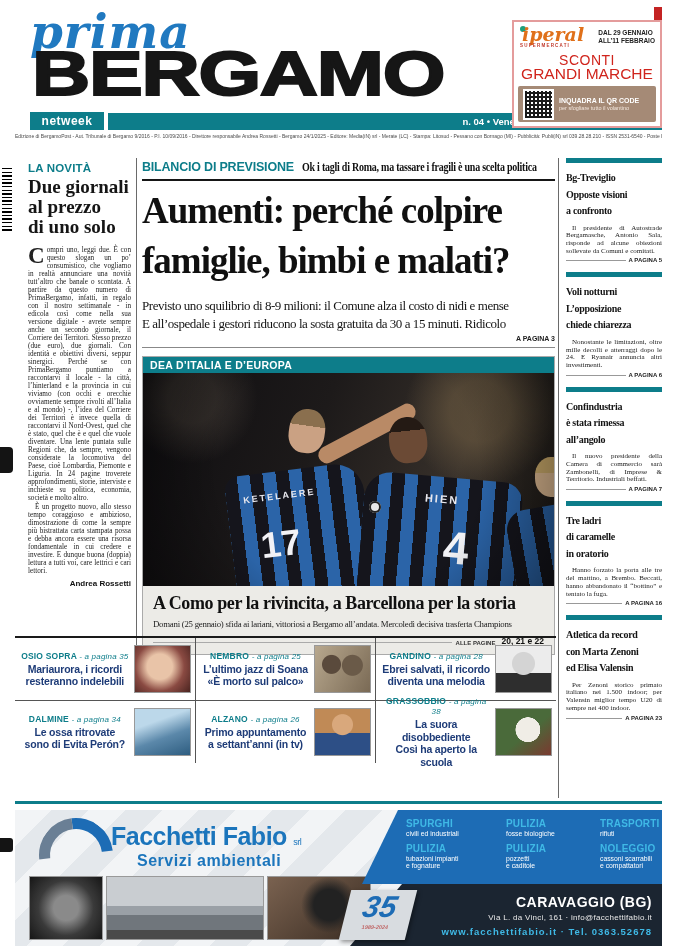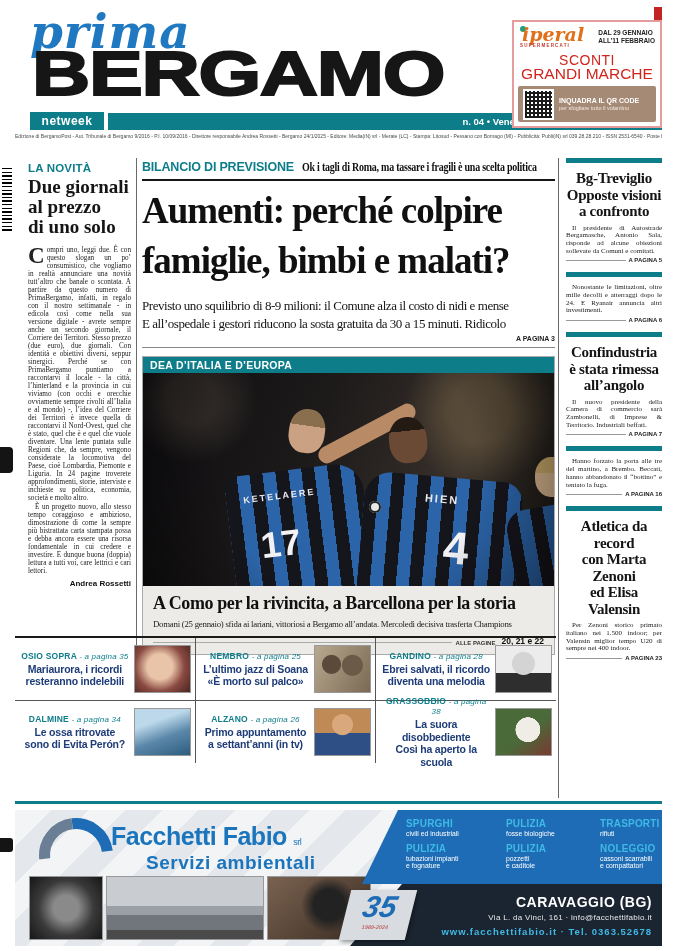--- a/index.html
+++ b/index.html
@@ -107,22 +107,22 @@
   .cap-deck{font-family:"Liberation Serif",serif;font-size:8.8px;letter-spacing:-.25px;margin-top:5px;white-space:nowrap;color:#222;}
   .cap-pages{display:flex;align-items:flex-end;gap:4px;margin-top:7px;}
   .cap-pages .rule{flex:1;border-top:1px solid #aaa;margin-bottom:3px;}
   .cap-pages-label{font-size:6px;font-weight:bold;color:#333;}
   .cap-pages-nums{font-size:8.5px;font-weight:900;color:#111;margin-left:2px;}
 
   
   .sidebar{left:566px;top:158px;width:96px;}
   .sb-rule{height:5px;background:#0d7d8a;margin-bottom:7px;}
   .sb-item{margin-bottom:9px;}
-  .sb-title{font-family:"Liberation Serif",serif;font-weight:bold;font-size:15px;line-height:16.5px;
-            letter-spacing:-.3px;color:#141414;text-align:center;}
+  .sb-title{font-family:"Liberation Serif",serif;font-weight:bold;font-size:10px;line-height:16.5px;
+            letter-spacing:-.3px;color:#141414;}
   .sb-body{font-family:"Liberation Serif",serif;font-size:7px;line-height:7.7px;text-align:justify;
            margin-top:5px;color:#222;text-indent:6px;}
   .sb-pageline{display:flex;align-items:flex-end;gap:3px;margin-top:2px;}
   .sb-pageline .rule{flex:1;border-top:1px solid #999;margin-bottom:2px;}
   .sb-page{font-size:6px;font-weight:bold;color:#222;}
 
   
   .briefs{left:15px;top:636px;width:541px;border-top:2px solid #1a1a1a;}
   .briefs-row{display:flex;height:62px;}
   .briefs-row + .briefs-row{border-top:1px solid #555;}
@@ -147,21 +147,21 @@
   .teal-line{left:15px;top:801px;width:647px;height:3px;background:#0d7d8a;}
 
   
   .ad-bottom{left:15px;top:810px;width:647px;height:136px;overflow:hidden;
              background:repeating-linear-gradient(135deg,#f2f4f6 0 26px,#e4e8ec 26px 52px);}
   .fb-logo{position:absolute;left:18px;top:6px;width:330px;height:58px;}
   .swoosh{position:absolute;left:6px;top:2px;width:52px;height:52px;border:11px solid transparent;
           border-top-color:#1d6cb5;border-left-color:#6a7f95;border-radius:50%;transform:rotate(38deg);}
   .fb-name{position:absolute;left:78px;top:6px;font-size:25px;color:#1b75bc;font-weight:bold;letter-spacing:-.5px;}
   .fb-srl{font-size:9px;font-weight:normal;}
-  .fb-tag{position:absolute;left:113px;top:36px;font-size:19px;font-weight:bold;color:#1b75bc;letter-spacing:.5px;}
+  .fb-tag{position:absolute;left:104px;top:36px;font-size:16px;font-weight:bold;color:#1b75bc;letter-spacing:.5px;}
   .fb-photos{position:absolute;left:14px;top:66px;height:64px;display:flex;gap:3px;}
   .fbp{height:64px;border:1px solid #999;box-sizing:border-box;}
   .fbp0{width:74px;background:radial-gradient(circle at 50% 50%,#8a8a8a 0 26%,#3a3a3a 58%,#161616 100%);}
   .fbp1{width:158px;background:linear-gradient(180deg,#c9cdd1 0 46%,#9aa0a6 46% 62%,#70767c 62% 86%,#4a4a4a 86%);}
   .fbp2{width:104px;background:radial-gradient(circle at 60% 45%,#222 0 22%,transparent 40%),
                     linear-gradient(140deg,#7a6250 0,#3a2c22 100%);}
   .fb-panel{position:absolute;right:0;top:0;width:300px;height:74px;background:#1d6cb5;
             clip-path:polygon(36px 0,100% 0,100% 100%,0 100%);}
   .fb-grid{display:grid;grid-template-columns:98px 92px 92px;column-gap:2px;row-gap:5px;
            padding:8px 0 0 44px;}
@@ -278,39 +278,45 @@
 Opposte visioni
 a confronto</div>
       <div class="sb-body">Il presidente di Autostrade Bergamasche, Antonio Sala, risponde ad alcune obiezioni sollevate da Comuni e comitati.</div>
       <div class="sb-pageline">
           <div class="rule"></div>
           <span class="sb-page">A PAGINA 5</span>
         </div>
     </div>
     <div class="sb-rule"></div>
     <div class="sb-item">
+      <div class="sb-title preline">Voli notturni
+L’opposizione
+chiede chiarezza</div>
       <div class="sb-body">Nonostante le limitazioni, oltre mille decolli e atterraggi dopo le 24. E Ryanair annuncia altri investimenti.</div>
       <div class="sb-pageline">
           <div class="rule"></div>
           <span class="sb-page">A PAGINA 6</span>
         </div>
     </div>
     <div class="sb-rule"></div>
     <div class="sb-item">
       <div class="sb-title preline">Confindustria
 è stata rimessa
 all’angolo</div>
       <div class="sb-body">Il nuovo presidente della Camera di commercio sarà Zambonelli, di Imprese &amp; Territorio. Industriali beffati.</div>
       <div class="sb-pageline">
           <div class="rule"></div>
           <span class="sb-page">A PAGINA 7</span>
         </div>
     </div>
     <div class="sb-rule"></div>
     <div class="sb-item">
+      <div class="sb-title preline">Tre ladri
+di caramelle
+in oratorio</div>
       <div class="sb-body">Hanno forzato la porta alle tre del mattino, a Brembo. Beccati, hanno abbandonato il “bottino” e tentato la fuga.</div>
       <div class="sb-pageline">
           <div class="rule"></div>
           <span class="sb-page">A PAGINA 16</span>
         </div>
     </div>
     <div class="sb-rule"></div>
     <div class="sb-item">
       <div class="sb-title preline">Atletica da record
 con Marta Zenoni

